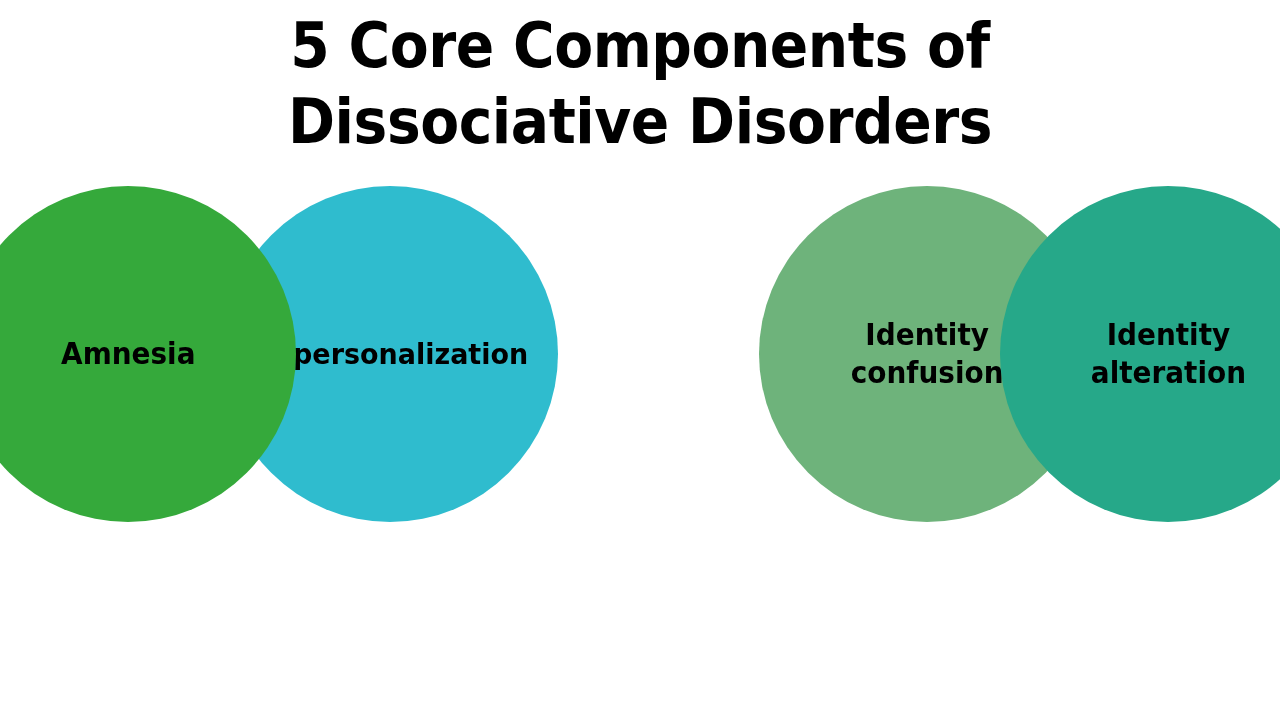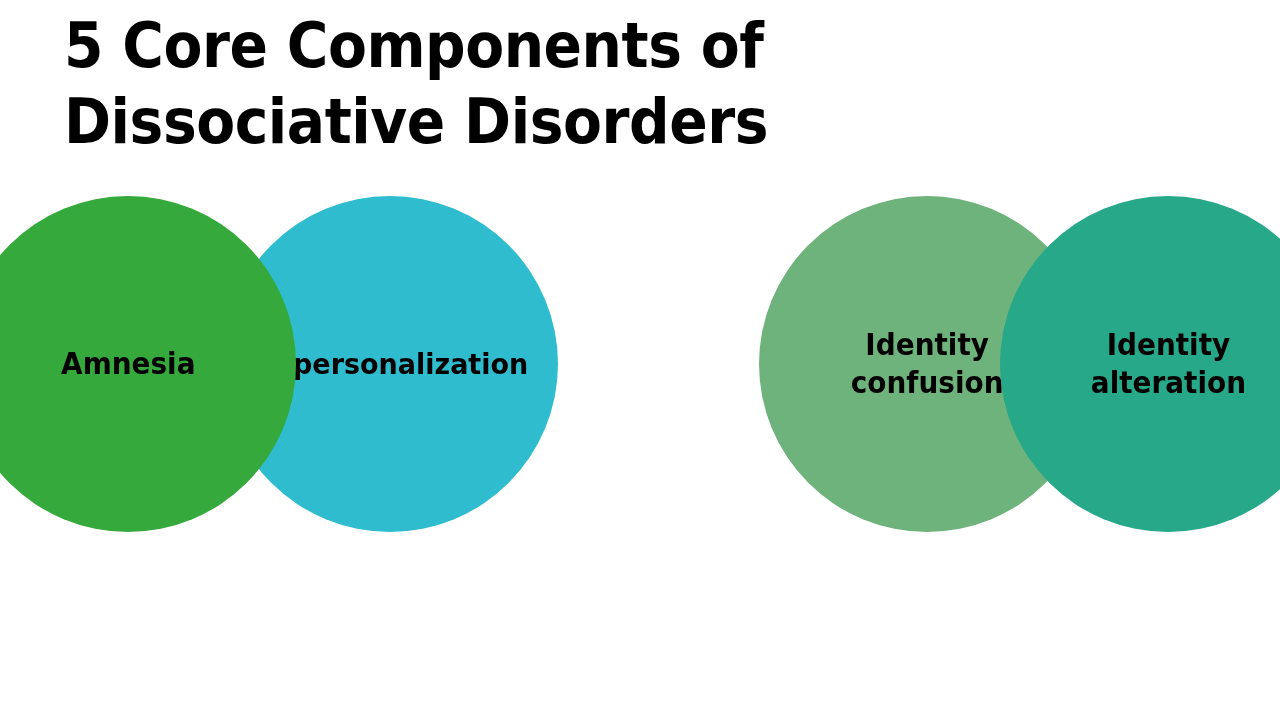--- a/index.html
+++ b/index.html
@@ -21,39 +21,40 @@
     height: 720px;
     background: #ffffff;
   }
 
   
   .title-block {
     position: absolute;
     left: 0;
     top: 8px;
     width: 1280px;
+    text-align: center;
   }
   .title-line {
     display: block;
     font-family: "DejaVu Sans", "Liberation Sans", sans-serif;
     font-weight: bold;
     font-size: 63px;
     line-height: 76px;
     letter-spacing: -0.5px;
     color: #000000;
     transform: scaleX(0.90);
     transform-origin: center center;
     white-space: nowrap;
   }
 
   
   .cluster {
     position: absolute;
     left: 0;
-    top: 12px;
+    top: 2px;
     width: 1280px;
     height: 588px;
   }
   .bubble {
     position: absolute;
     border-radius: 50%;
     display: flex;
     align-items: center;
     justify-content: center;
   }

